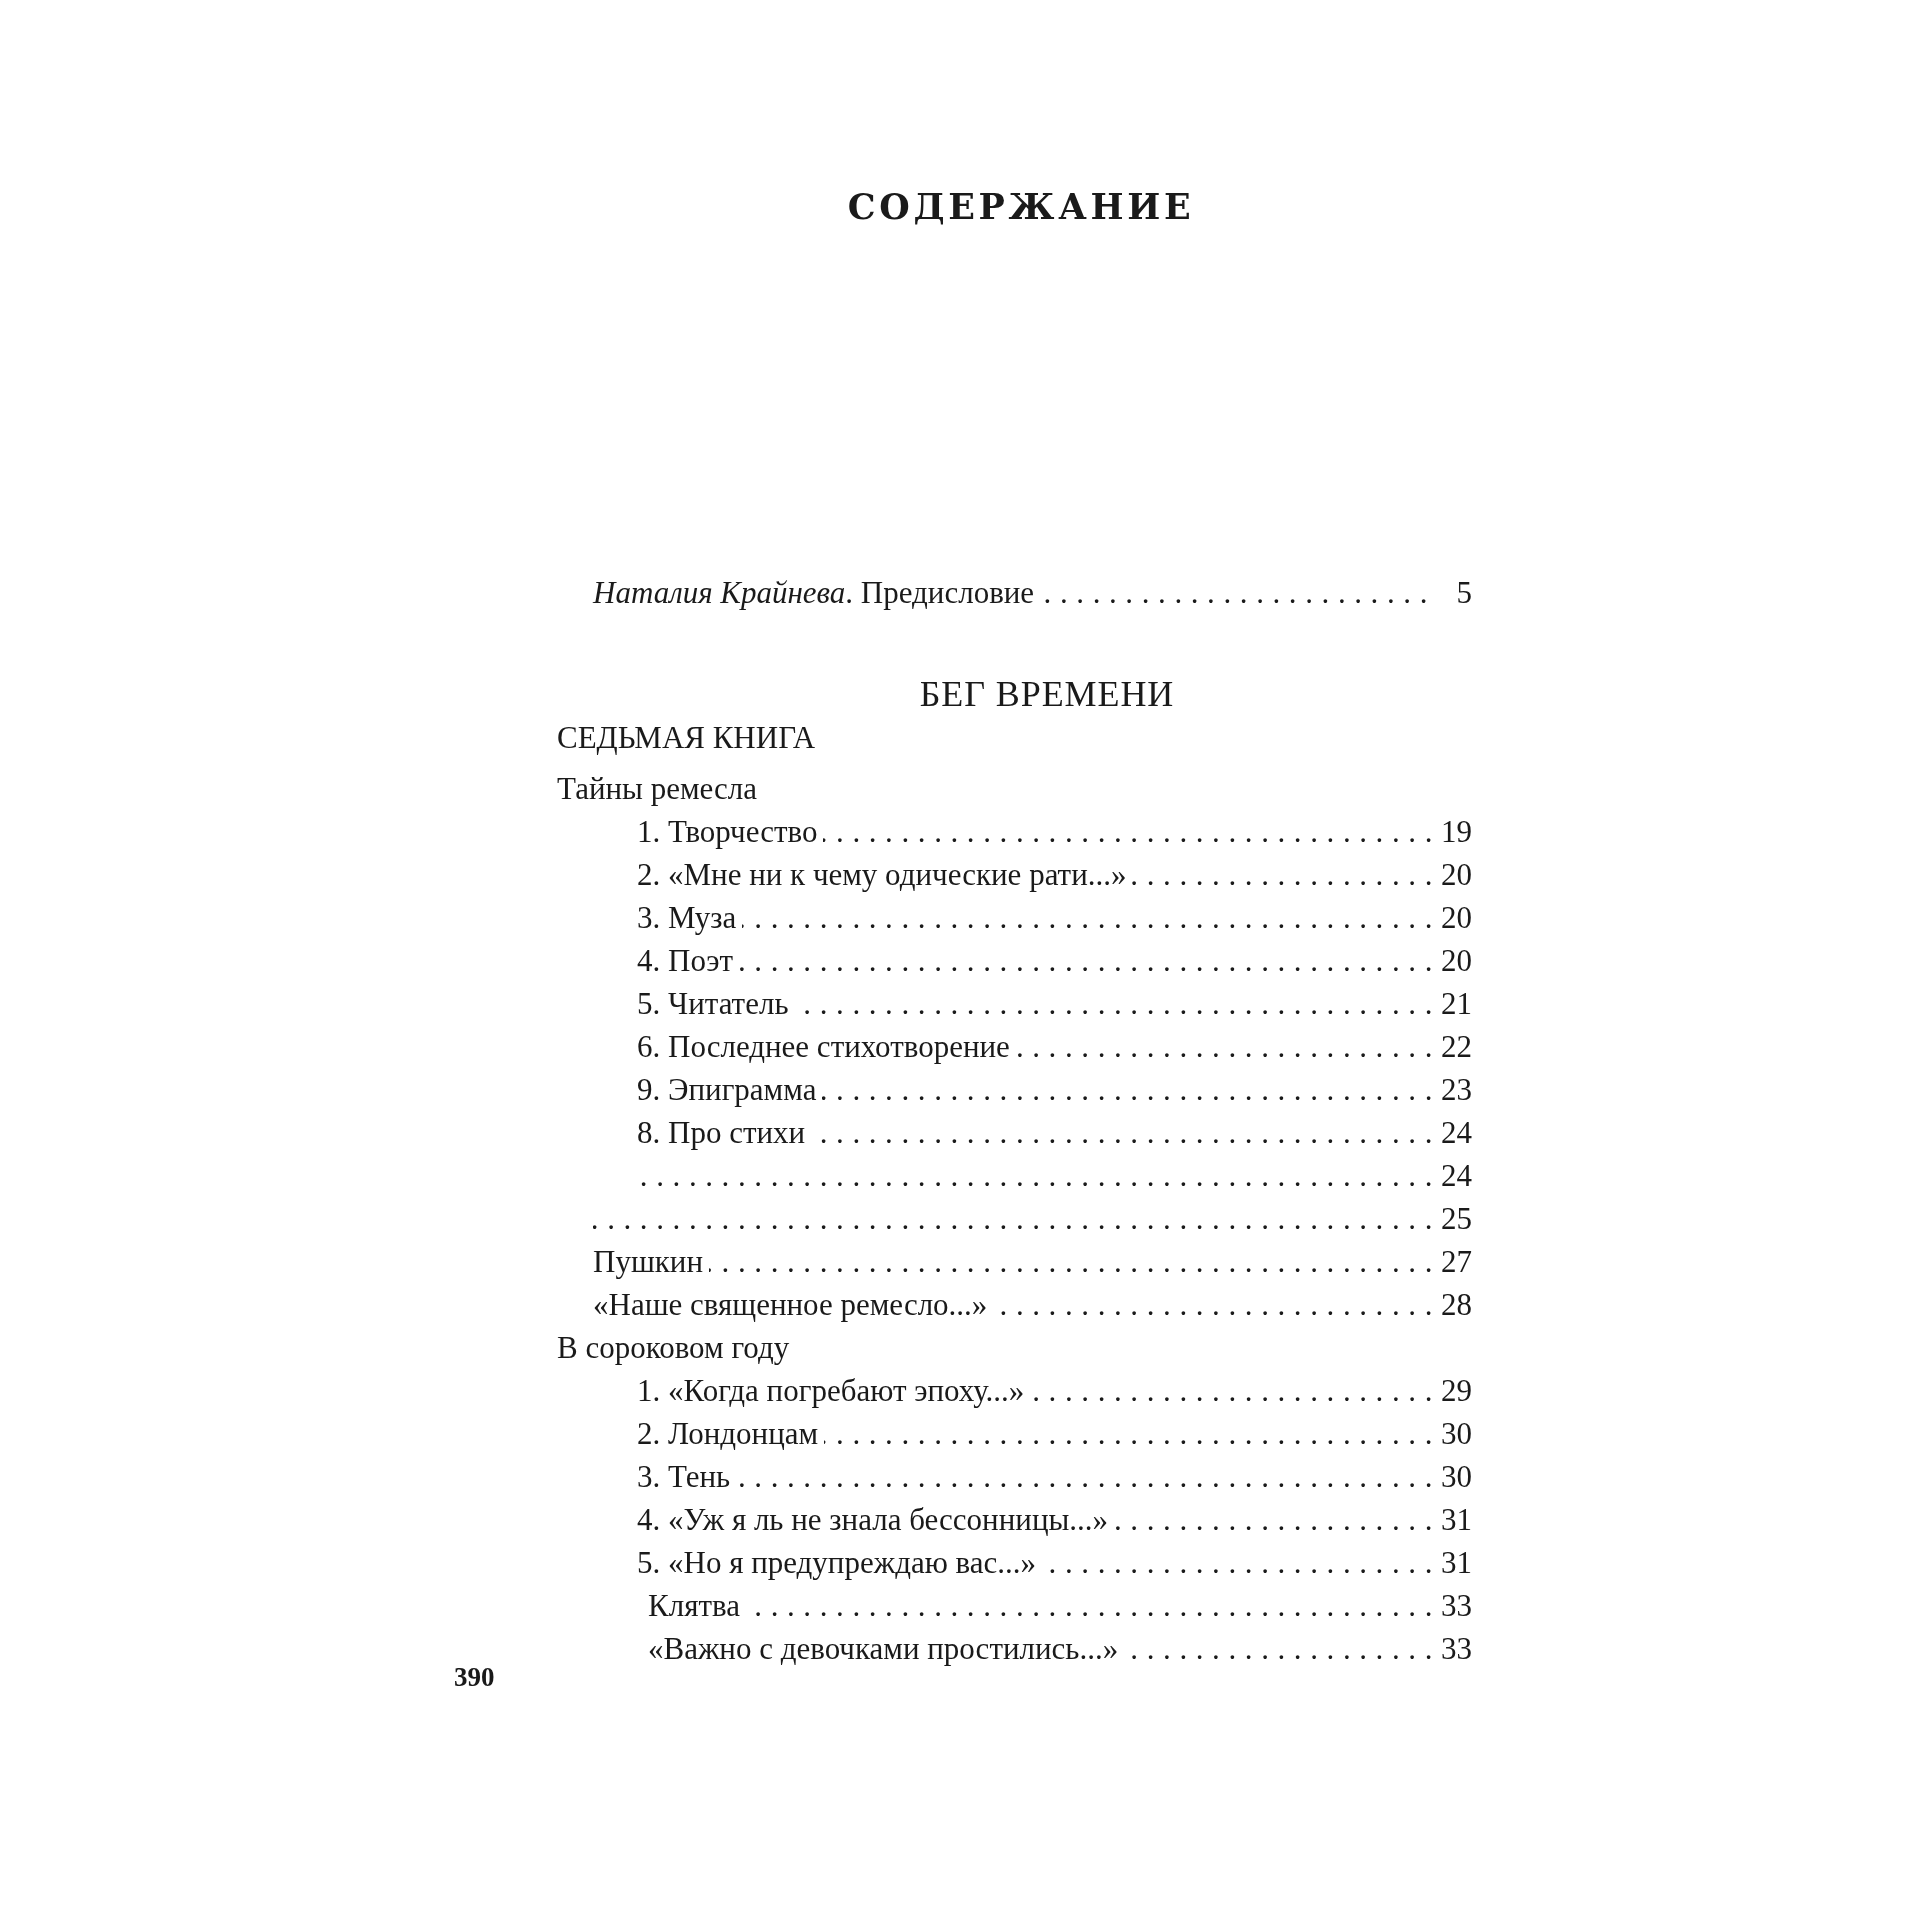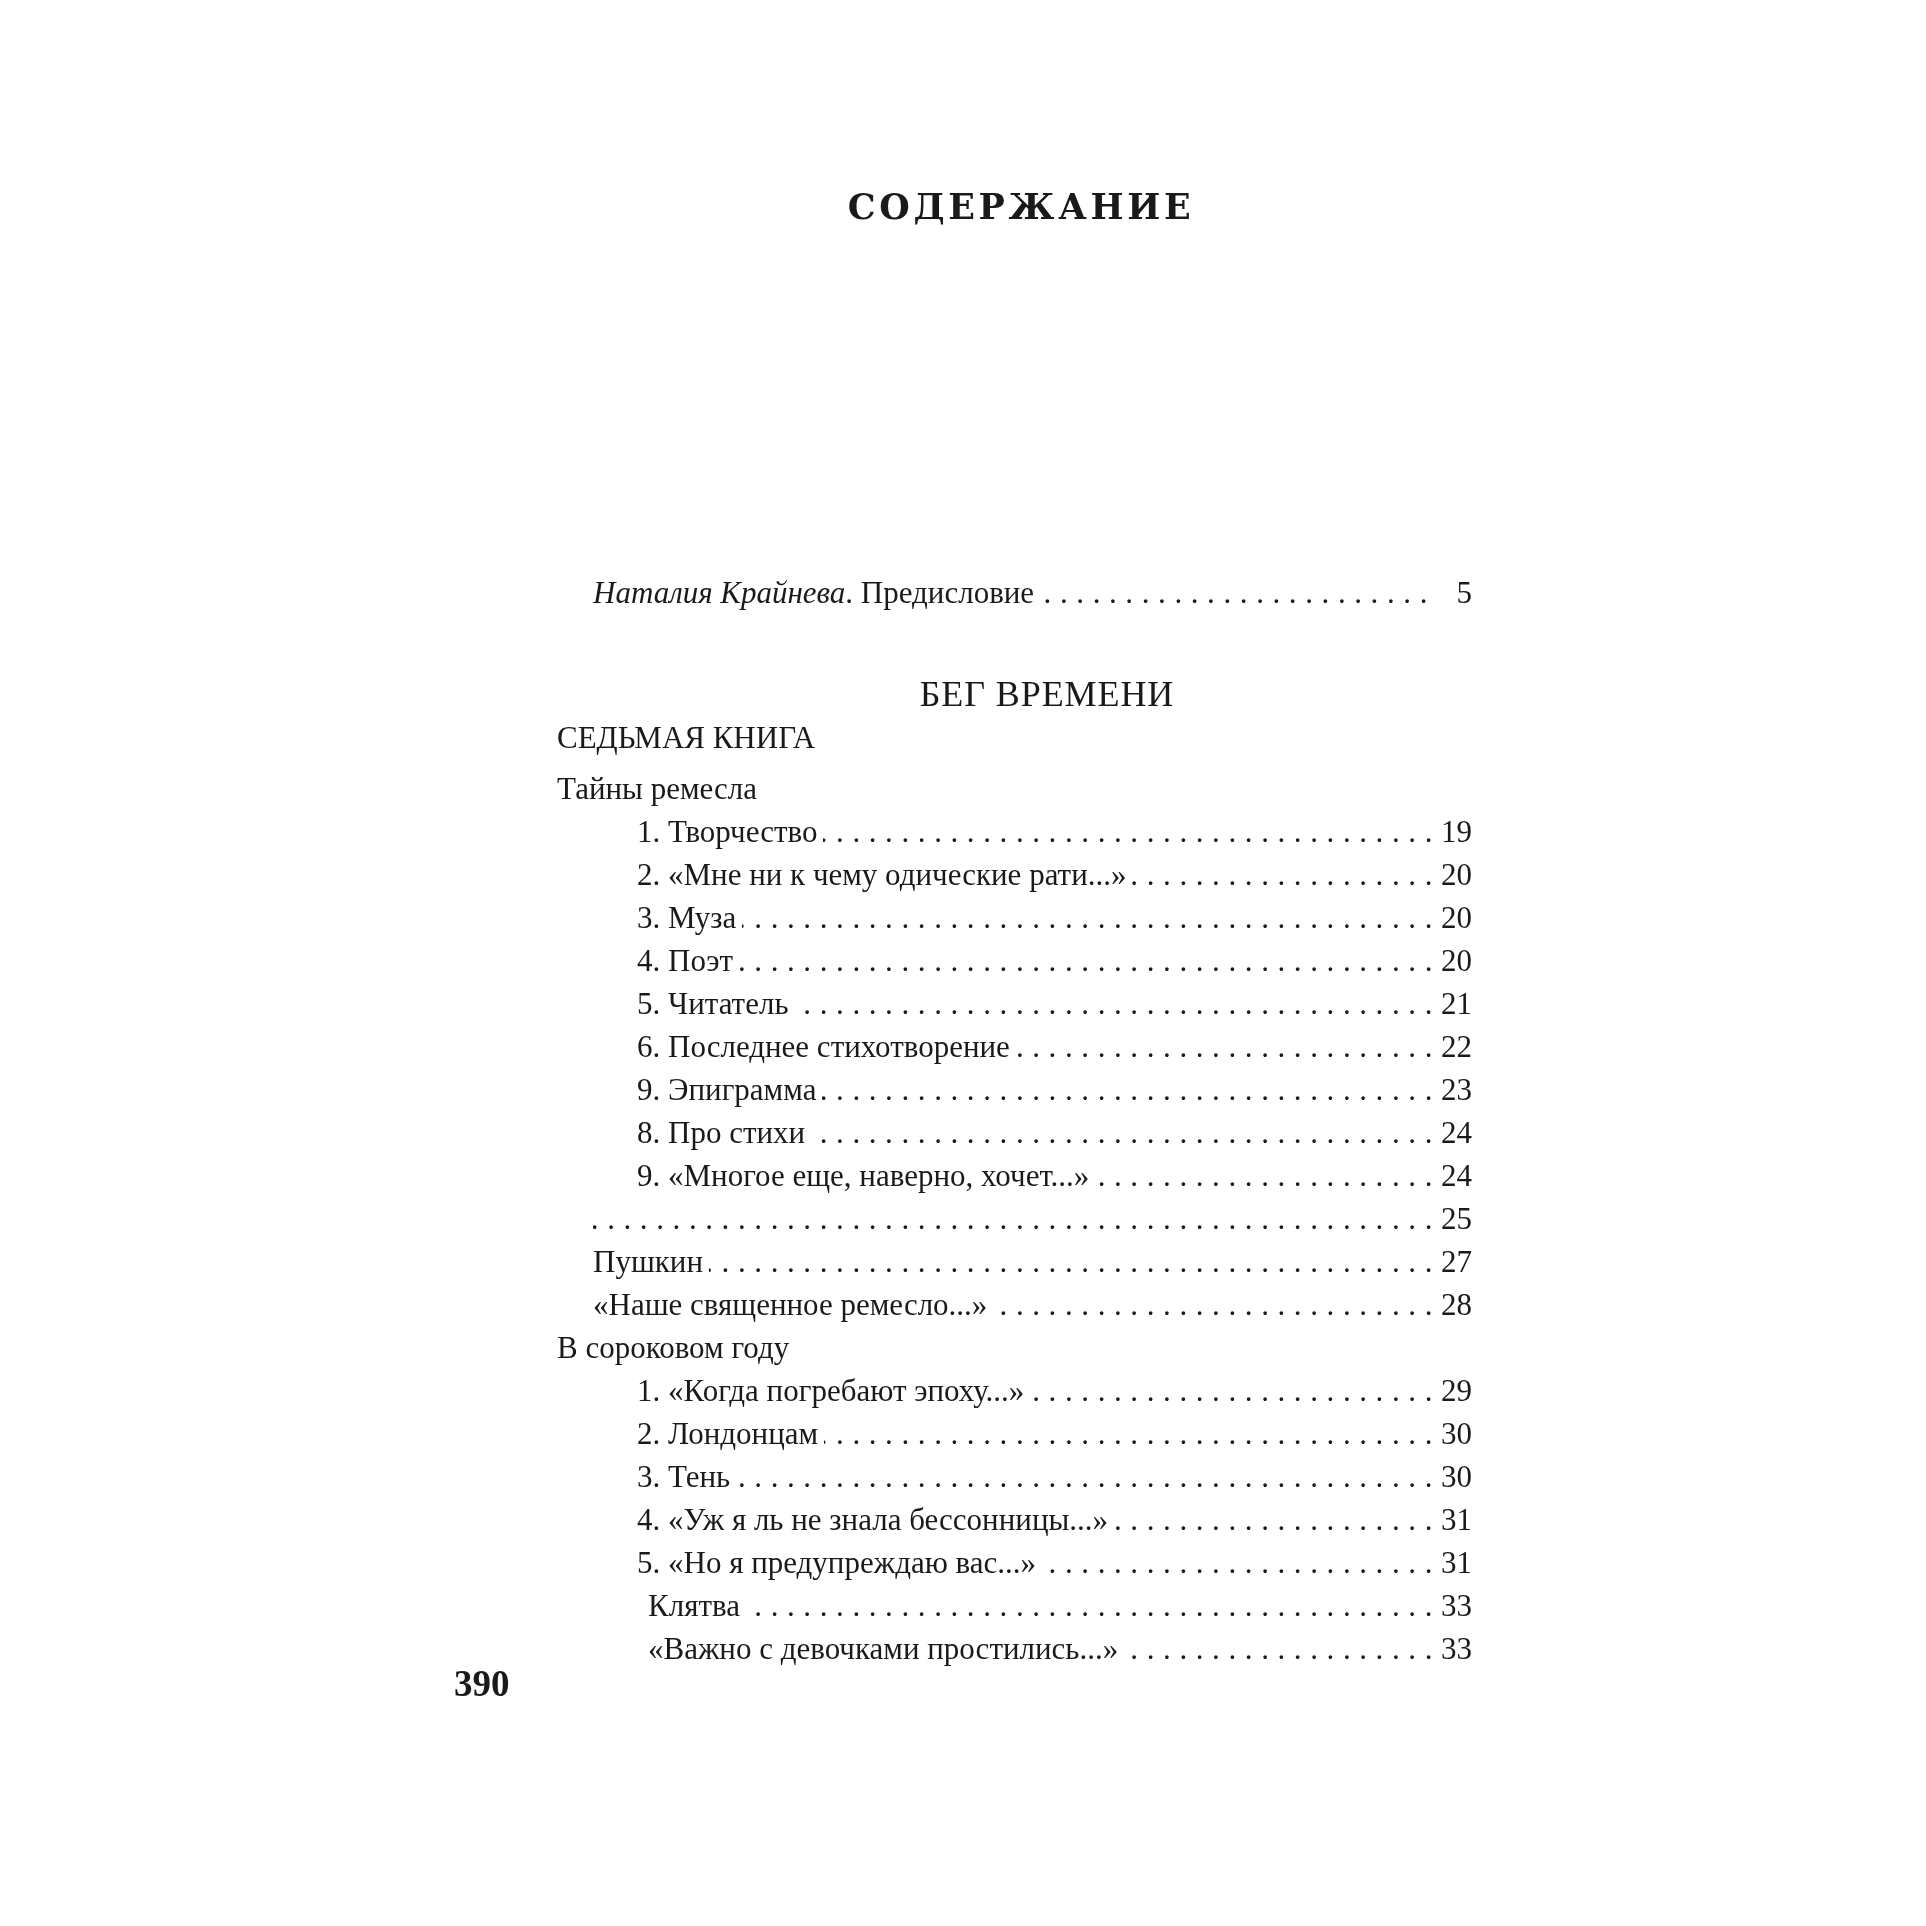--- a/index.html
+++ b/index.html
@@ -73,21 +73,21 @@
     }
     .heading {
       height: 43px;
     }
     .page-num {
       position: absolute;
       left: 454px;
       top: 1662px;
       font-family: "Liberation Serif", serif;
       font-weight: bold;
-      font-size: 37px;
+      font-size: 27px;
       color: #1a1a1a;
     }
   </style>
 </head>
 <body>
 
 <div class="title">СОДЕРЖАНИЕ</div>
 
 <div class="toc" style="top: 571px;">
   <div class="row">
@@ -138,21 +138,20 @@
       <span class="lbl">9. Эпиграмма</span>
       <span class="dots">........................................................................................................</span>
       <span class="pg">23</span>
     </div>
     <div class="row indent1">
       <span class="lbl">8. Про стихи</span>
       <span class="dots">........................................................................................................</span>
       <span class="pg">24</span>
     </div>
     <div class="row indent1">
-      <span class="lbl">9. «Многое еще, наверно, хочет...»</span>
       <span class="dots">........................................................................................................</span>
       <span class="pg">24</span>
     </div>
     <div class="row">
       <span class="dots">........................................................................................................</span>
       <span class="pg">25</span>
     </div>
     <div class="row">
       <span class="lbl">Пушкин</span>
       <span class="dots">........................................................................................................</span>

